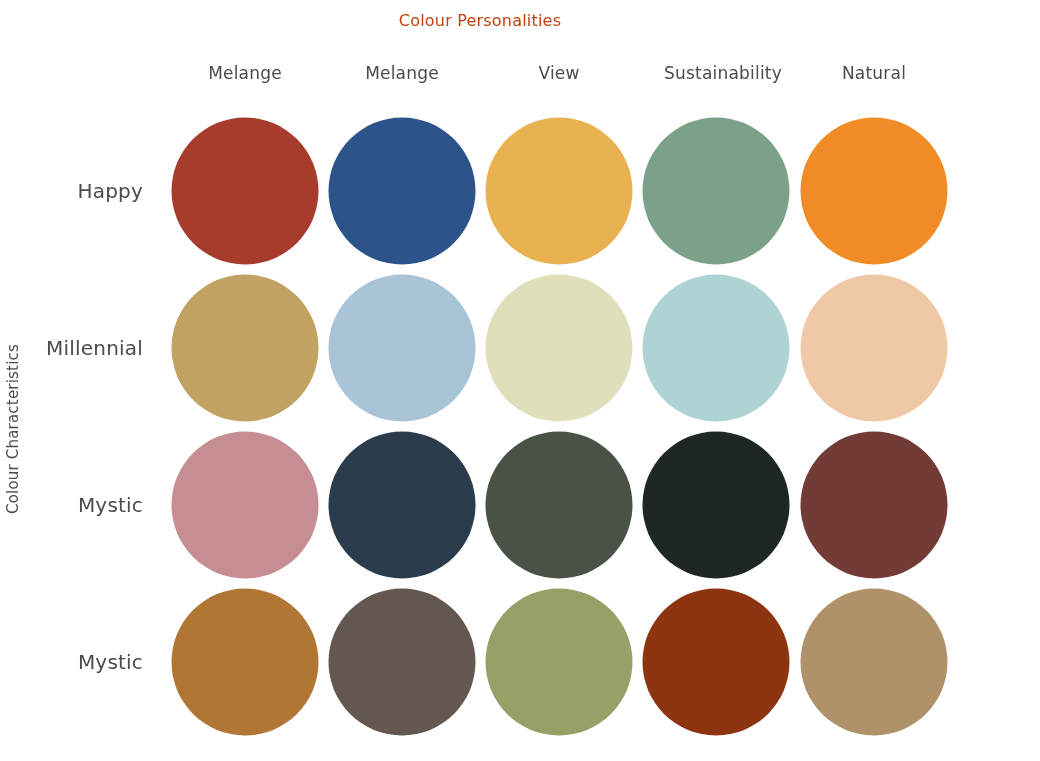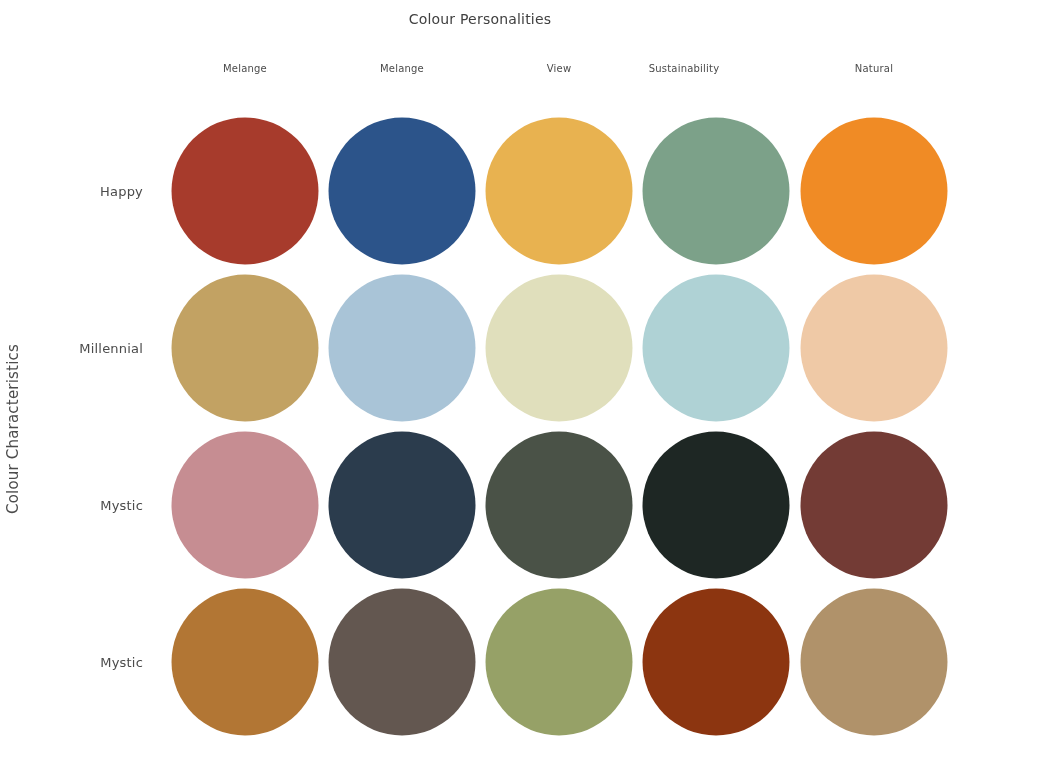--- a/index.html
+++ b/index.html
@@ -17,52 +17,52 @@
   #matrix-root {
     position: absolute;
     inset: 0;
   }
   .chart-title {
     position: absolute;
     top: 11px;
     left: 0;
     width: 960px;
     text-align: center;
-    font-size: 14px;
-    color: #404040;
+    font-size: 16px;
+    color: #c2410c;
     letter-spacing: 0.2px;
     font-weight: 400;
   }
   .y-axis-label {
     position: absolute;
     left: -127px;
     top: 420px;
     width: 280px;
     text-align: center;
     font-size: 15px;
     color: #4b4b4b;
     transform: rotate(-90deg);
     transform-origin: center center;
     letter-spacing: 0.2px;
     white-space: nowrap;
   }
   .col-header {
     position: absolute;
     top: 63px;
-    font-size: 10px;
+    font-size: 17px;
     color: #4b4b4b;
     text-align: center;
     letter-spacing: 0.2px;
     white-space: nowrap;
     transform: translateX(-50%);
   }
   .row-header {
     position: absolute;
     right: 0;
-    font-size: 13px;
+    font-size: 20px;
     color: #4b4b4b;
     text-align: right;
     letter-spacing: 0.2px;
     white-space: nowrap;
     transform: translateY(-50%);
   }
   .row-header-zone {
     position: absolute;
     left: 0;
     width: 143px;
@@ -79,21 +79,21 @@
 <div id="matrix-root">
 
   <div class="chart-title">Colour Personalities</div>
 
   <div class="y-axis-label">Colour Characteristics</div>
 
   <div id="col-headers">
       <div class="col-header" style="left: 245px;">Melange</div>
       <div class="col-header" style="left: 402px;">Melange</div>
       <div class="col-header" style="left: 559px;">View</div>
-      <div class="col-header" style="left: 684px;">Sustainability</div>
+      <div class="col-header" style="left: 723px;">Sustainability</div>
       <div class="col-header" style="left: 874px;">Natural</div>
     </div>
   <div id="row-headers">
       <div class="row-header-zone" style="top: 191px;">
         <div class="row-header">Happy</div>
       </div>
       <div class="row-header-zone" style="top: 348px;">
         <div class="row-header">Millennial</div>
       </div>
       <div class="row-header-zone" style="top: 505px;">

